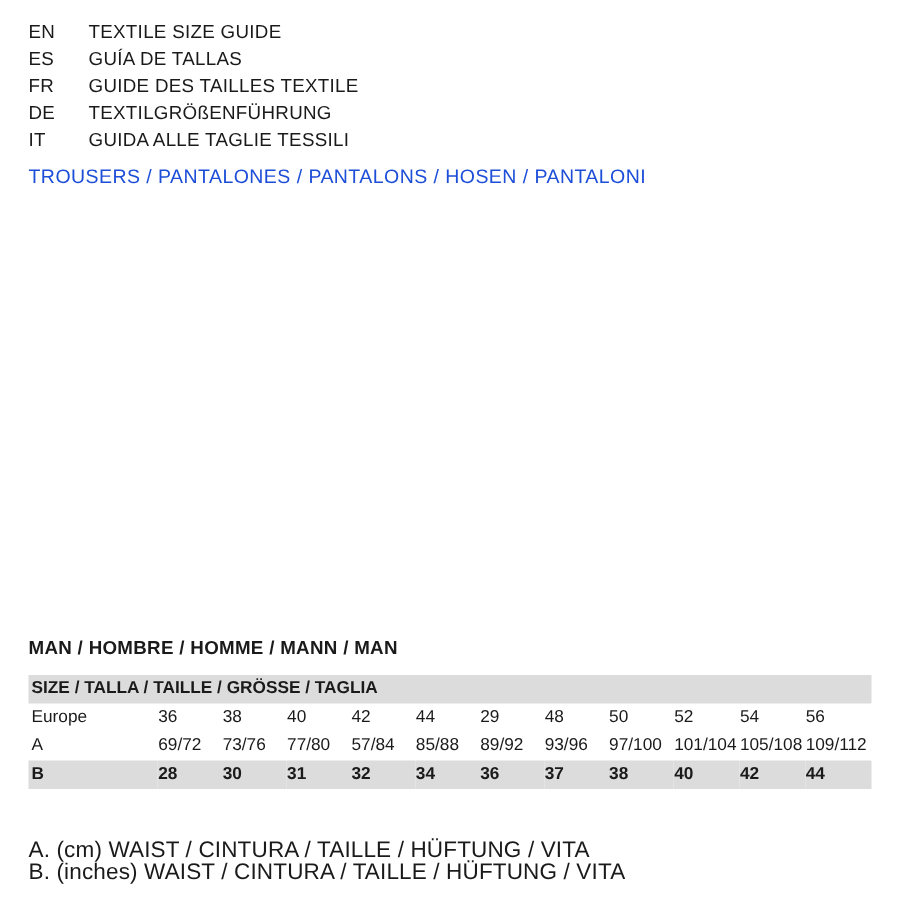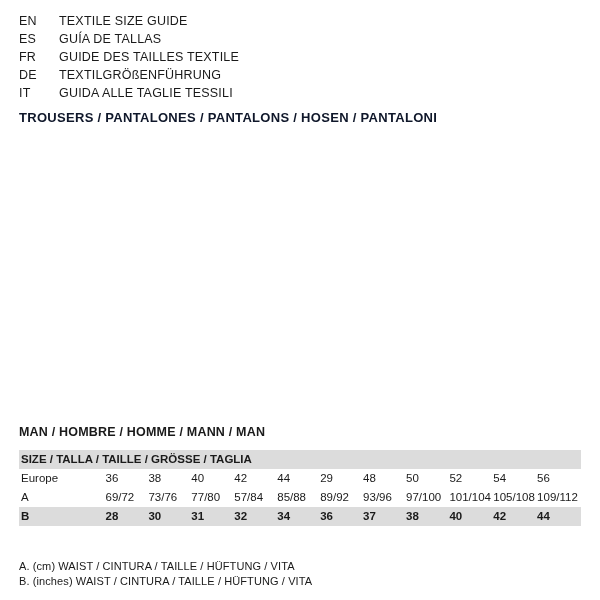--- a/index.html
+++ b/index.html
@@ -43,23 +43,23 @@
   .lang-text {
     color: #1a1a1a;
   }
 
   
   .section-title {
     position: absolute;
     left: 19px;
     top: 110px;
     font-size: 13px;
-    font-weight: bold;
+    font-weight: normal;
     letter-spacing: 0.3px;
-    color: #0f172a;
+    color: #1d4ed8;
   }
 
   
   .figure-wrap {
     position: absolute;
     left: 420px;
     top: 10px;
     width: 175px;
     height: 400px;
   }
@@ -109,21 +109,21 @@
   .size-table td.v {
     width: 44px;
     text-align: left;
     margin-left: 20px;
   }
 
   .footnotes {
     position: absolute;
     left: 19px;
     top: 559px;
-    font-size: 11px;
+    font-size: 15px;
     line-height: 15px;
     letter-spacing: 0.1px;
   }
 </style>
 </head>
 <body>
 
 <div class="page">
 
   <div class="lang-block">

